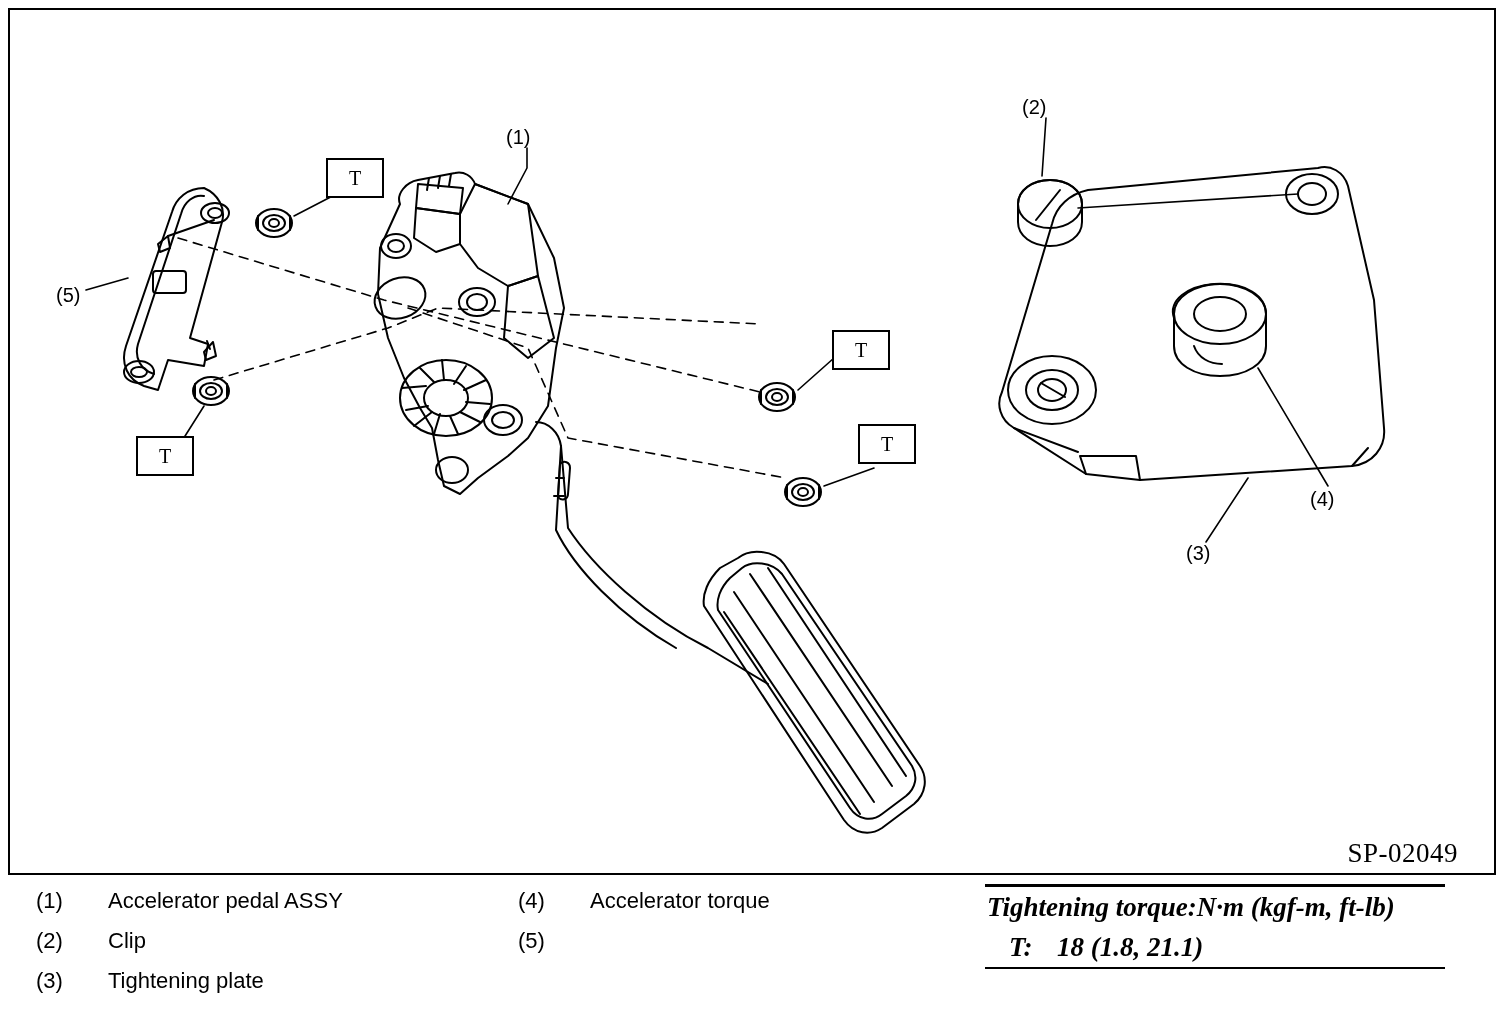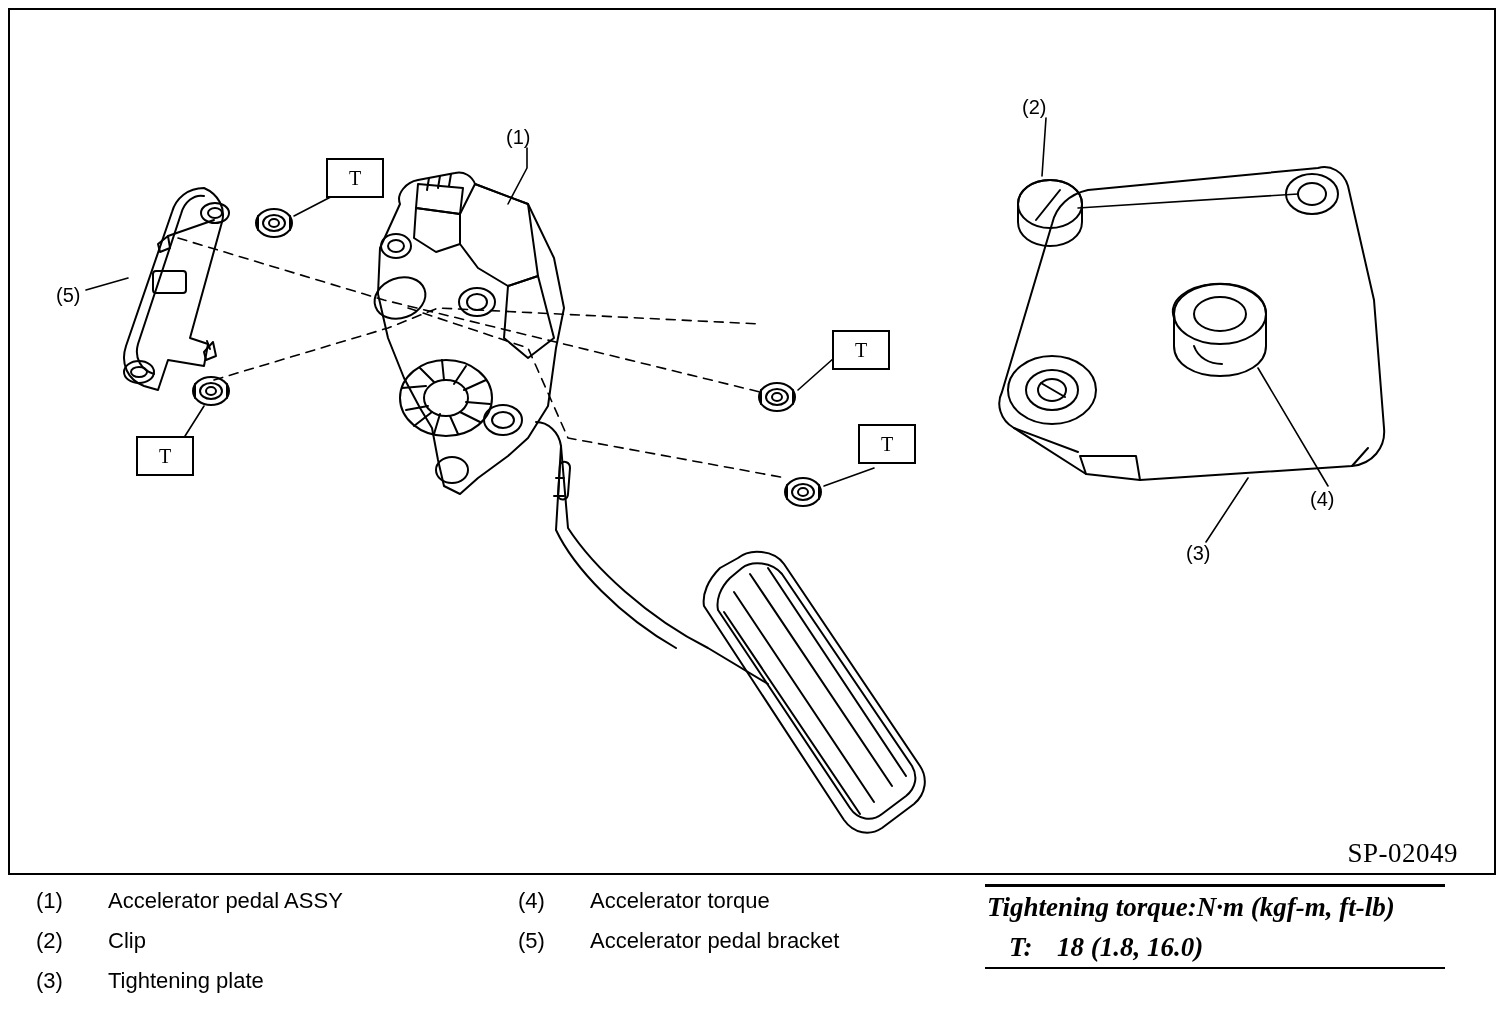--- a/index.html
+++ b/index.html
@@ -302,27 +302,26 @@
         <span class="legend-label">Tightening plate</span>
       </div>
     </div>
     <div class="legend-col c2">
       <div class="legend-row">
         <span class="legend-idx">(4)</span>
         <span class="legend-label">Accelerator torque</span>
       </div>
       <div class="legend-row">
         <span class="legend-idx">(5)</span>
-        <span class="legend-label">Accelerator pedal bracket</span>
       </div>
     </div>
   </div>
 
   <div class="torque">
     <div class="rule"></div>
     <div class="torque-line">Tightening torque:N·m (kgf-m, ft-lb)</div>
     <div class="torque-line second">
-      <span class="tkey">T:</span><span>18 (1.8, 16.0)</span>
+      <span class="tkey">T:</span><span>18 (1.8, 21.1)</span>
     </div>
     <div class="rule thin"></div>
   </div>
 
 </div>
 
 </body></html>

